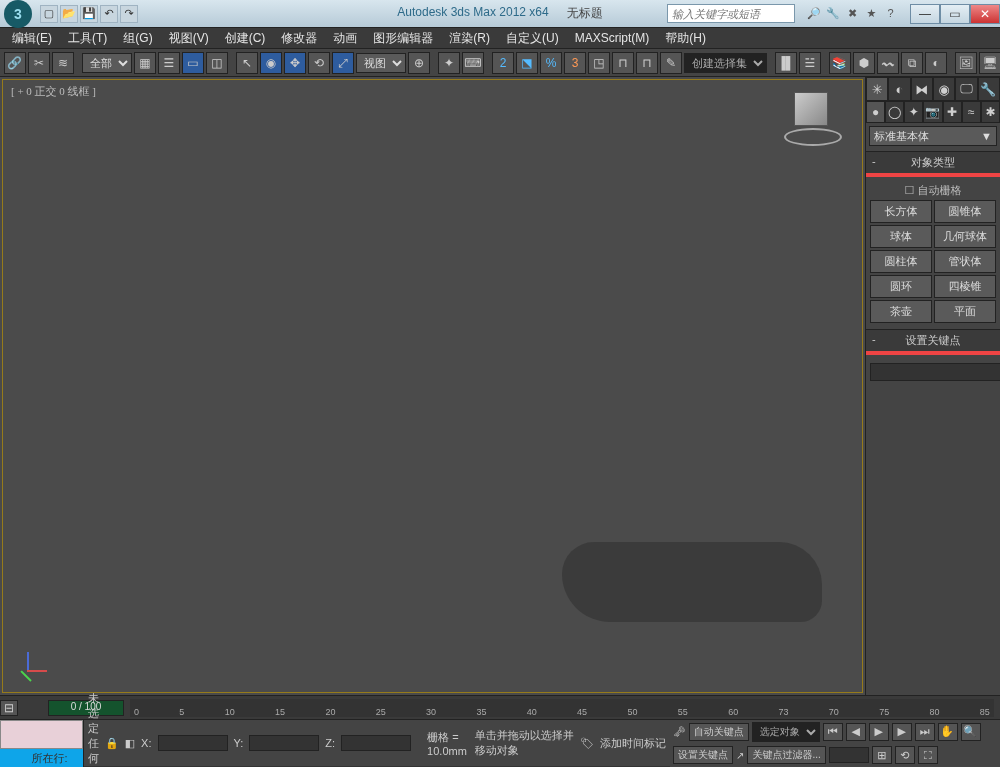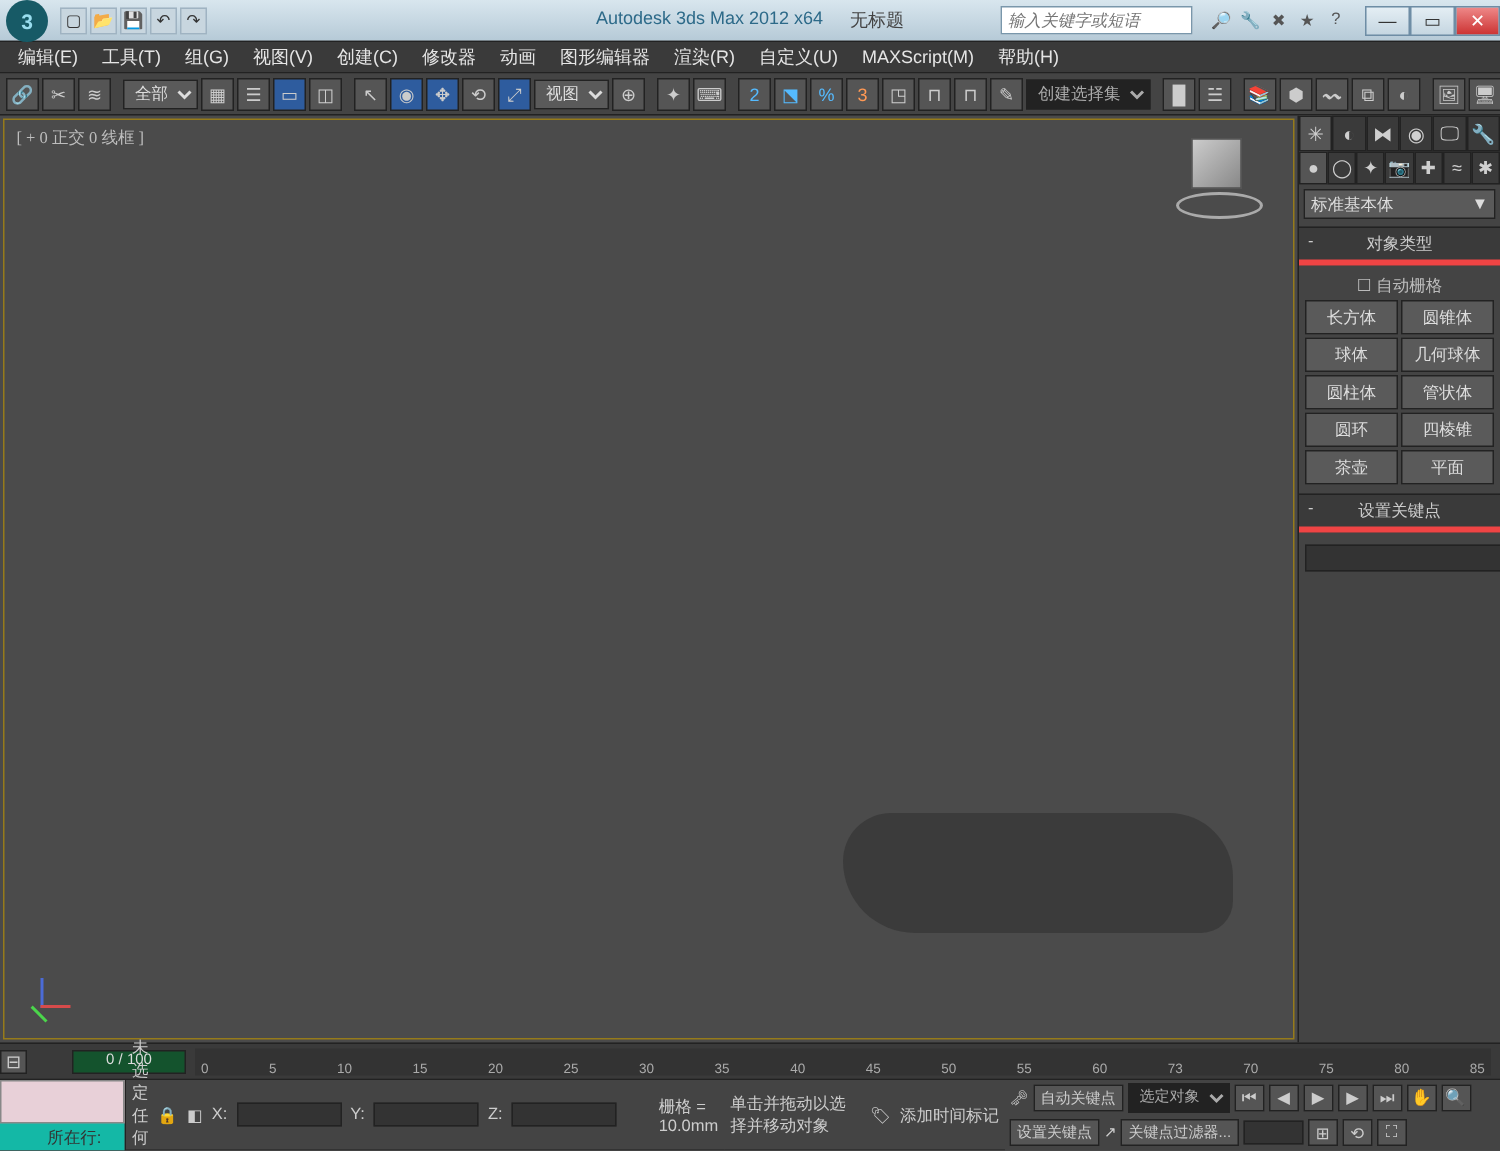--- a/index.html
+++ b/index.html
@@ -65,21 +65,21 @@
 
 
 .timeline { position:absolute; bottom:48px; left:0; right:0; height:24px; background:#3a3a3a; display:flex; align-items:center; border-top:1px solid #222; }
 .time-slider { width:76px; height:16px; background:#14532d; border:1px solid #222; text-align:center; font-size:10px; color:#ddd; margin-left:30px; }
 .ruler { flex:1; height:18px; background:#333; margin:0 6px; position:relative; overflow:hidden; }
 .ruler-ticks { position:absolute; bottom:0; left:0; right:0; display:flex; justify-content:space-between; font-size:9px; color:#aaa; padding:0 4px; }
 
 .status { position:absolute; bottom:0; left:0; right:0; height:48px; background:#444; display:flex; border-top:1px solid #222; }
 .status-left { width:84px; background:#555; border-right:1px solid #222; display:flex; flex-direction:column; }
 .status-left .pink { flex:1; background:#e8d0d8; border:1px solid #888; }
-.status-left .label { height:18px; background:#14b8a6; color:#333; font-size:11px; display:flex; align-items:center; justify-content:center;padding-left:16px; }
+.status-left .label { height:18px; background:#0ea5e9; color:#333; font-size:11px; display:flex; align-items:center; justify-content:center;padding-left:16px; }
 .status-mid { flex:1; display:flex; }
 .status-row { flex:1; display:flex; align-items:center; padding:0 4px; gap:6px; border-bottom:1px solid #333; font-size:11px; color:#ccc; }
 .coord { background:#333; border:1px solid #222; width:70px; height:16px; padding:0 3px; color:#999; font-size:10px; }
 .status-right { width:330px; display:flex; flex-direction:column; }
 .sr-row { flex:1; display:flex; align-items:center; gap:3px; padding:0 3px; font-size:10px; }
 .sr-btn { height:18px; background:#555; border:1px solid #222; color:#ccc; padding:0 4px; font-size:10px; display:flex; align-items:center; }
 .nav-btn { width:20px; height:18px; background:#555; border:1px solid #222; display:flex; align-items:center; justify-content:center; font-size:11px; color:#ccc; }
 
 .dark-blob { position:absolute; right:40px; bottom:70px; width:260px; height:80px; background:#3a3a3a; border-radius:60px 80px 40px 90px; opacity:0.9; }
 </style>
@@ -276,21 +276,21 @@
     <div class="status-row">
       <span style="flex:1">未选定任何对象</span>
       <span>🔒</span>
       <span>◧</span>
       <span>X:</span>
         <input class="coord" style="">
       <span>Y:</span>
         <input class="coord" style="">
       <span>Z:</span>
         <input class="coord" style="">
-      <span style="margin-left:22px">栅格 = 10.0mm</span>
+      <span style="margin-left:10px">栅格 = 10.0mm</span>
     </div>
     <div class="status-row">
       <span style="flex:1">单击并拖动以选择并移动对象</span>
       <span>🏷</span>
       <span>添加时间标记</span>
     </div>
   </div>
   <div class="status-right">
     <div class="sr-row">
       <span>🗝</span>

